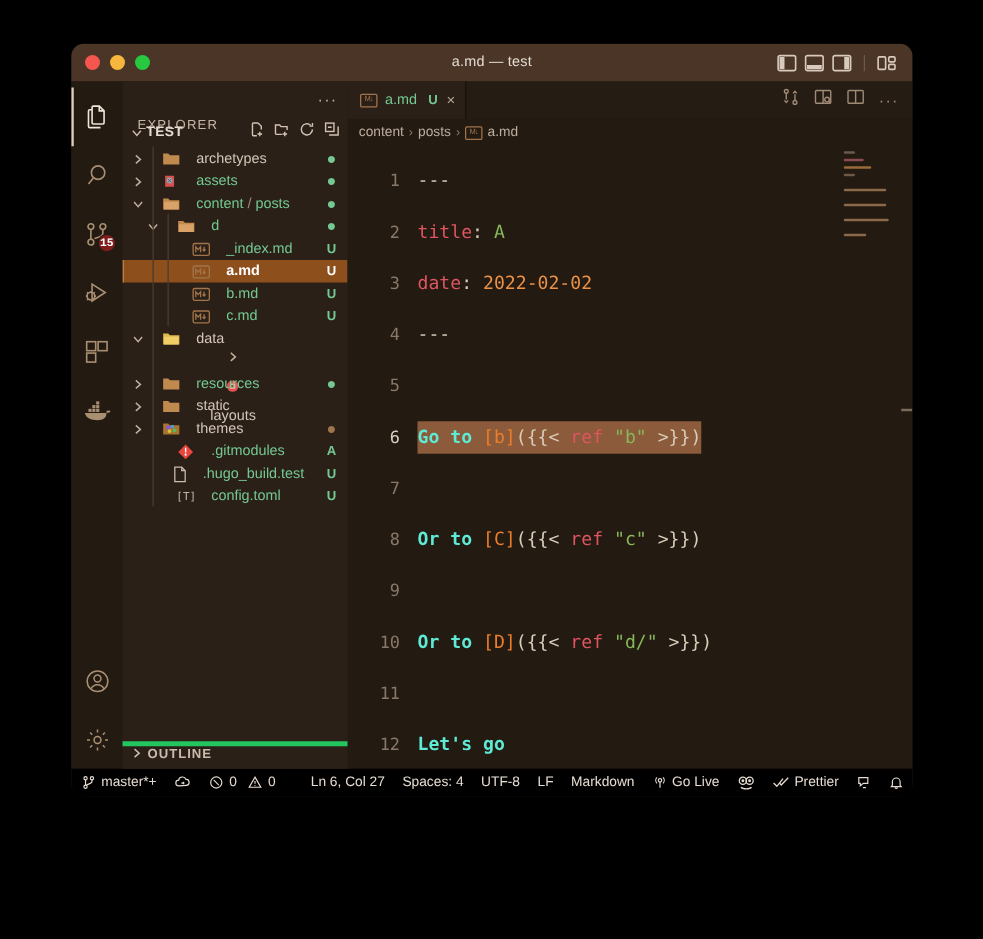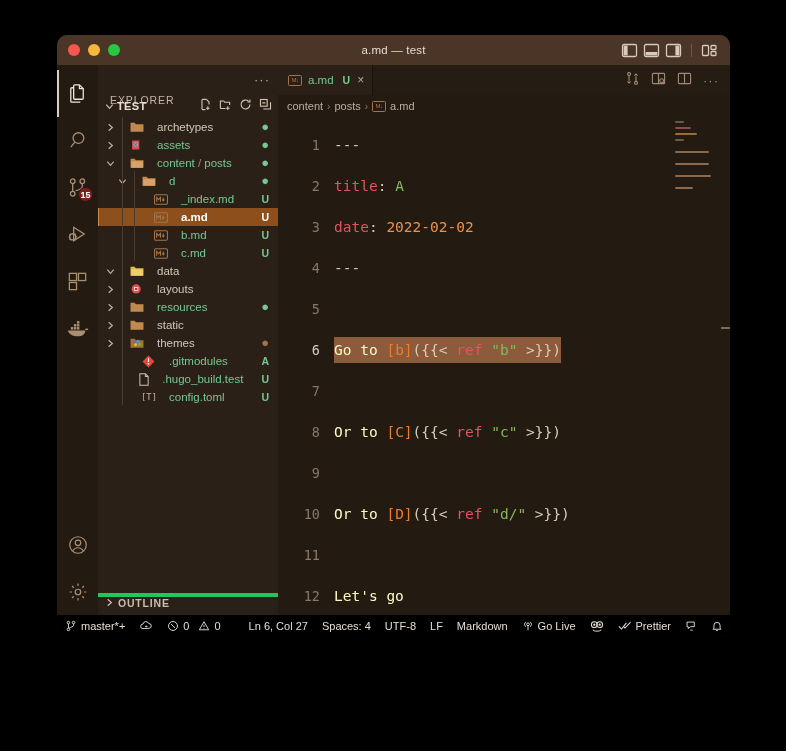--- a/index.html
+++ b/index.html
@@ -66,20 +66,21 @@
     content: ''; position: absolute; left: 0; top: 0; bottom: 0;
     width: 2px; background: #e0cdb8;
   }
   .badge {
     position: absolute; right: 5px; bottom: 9px;
     background: #7f1d1d; color: #fff;
     font-size: 9px; line-height: 14px;
     min-width: 15px; height: 15px; border-radius: 8px;
     text-align: center; font-weight: bold;
     border: 1px solid #231a12;
+    font-family: Liberation Mono, monospace;
   }
   .act-spacer { flex: 1; }
 
   
   #sidebar {
     width: 180px; min-width: 180px;
     background: #2b2018;
     display: flex; flex-direction: column;
     position: relative;
   }
@@ -190,21 +191,21 @@
     font-family: "DejaVu Sans Mono", monospace;
   }
   .lnum.cur { color: #d9cdbf; }
   .ctext { white-space: pre; position: relative; padding: 5px 0; }
   .ctext.hl { background: #8b5b3b; }
   .t-hr { color: #d6c8b8; }
   .t-key { color: #e05561; }
   .t-colon { color: #d6c8b8; }
   .t-val-green { color: #86b85a; }
   .t-num { color: #ec9247; }
-  .t-plain { color: #fef9c3; }
+  .t-plain { color: #5eead4; font-weight: bold; }
   .t-bracket { color: #ec7d29; }
   .t-brace { color: #d9ccba; }
   .t-ref { color: #e05561; }
   .t-str { color: #86b85a; }
 
   #minimap {
     position: absolute; top: 0; right: 9px;
     width: 46px; height: 100%;
     pointer-events: none;
   }
@@ -499,21 +500,21 @@
               </svg>
             </span>
             <span class="ficon">
               <svg width="14" height="12" viewBox="0 0 16 13">
                 <path d="M0.6 11.8V1.6h4.6L6.8 3.4h8.6v8.4z" fill="#e0b84a"></path>
                 <path d="M1.4 4.6h13.4v7.2H1.4z" fill="#f0ce66"></path>
               </svg>
             </span>
             <span class="rlabel">data</span>
           </div>
-          <div class="row" style="padding-left: 6px;">
+          <div class="row" style="padding-left: 6px; flex-direction: column;">
             <span class="chev">
               <svg width="11" height="11" viewBox="0 0 12 12" fill="none" stroke="currentColor" stroke-width="1.3">
                 <path d="M4 2.5 L8 6 L4 9.5"></path>
               </svg>
             </span>
             <span class="ficon">
               <svg width="14" height="12" viewBox="0 0 16 13">
                 <circle cx="7" cy="6.4" r="5.2" fill="#e05252"></circle>
                 <path d="M4.6 4.2h4.8v4.4H4.6z" fill="#f2e0d0"></path>
                 <path d="M5.6 5.2h2.8v2.4H5.6z" fill="#b03a3a"></path>

